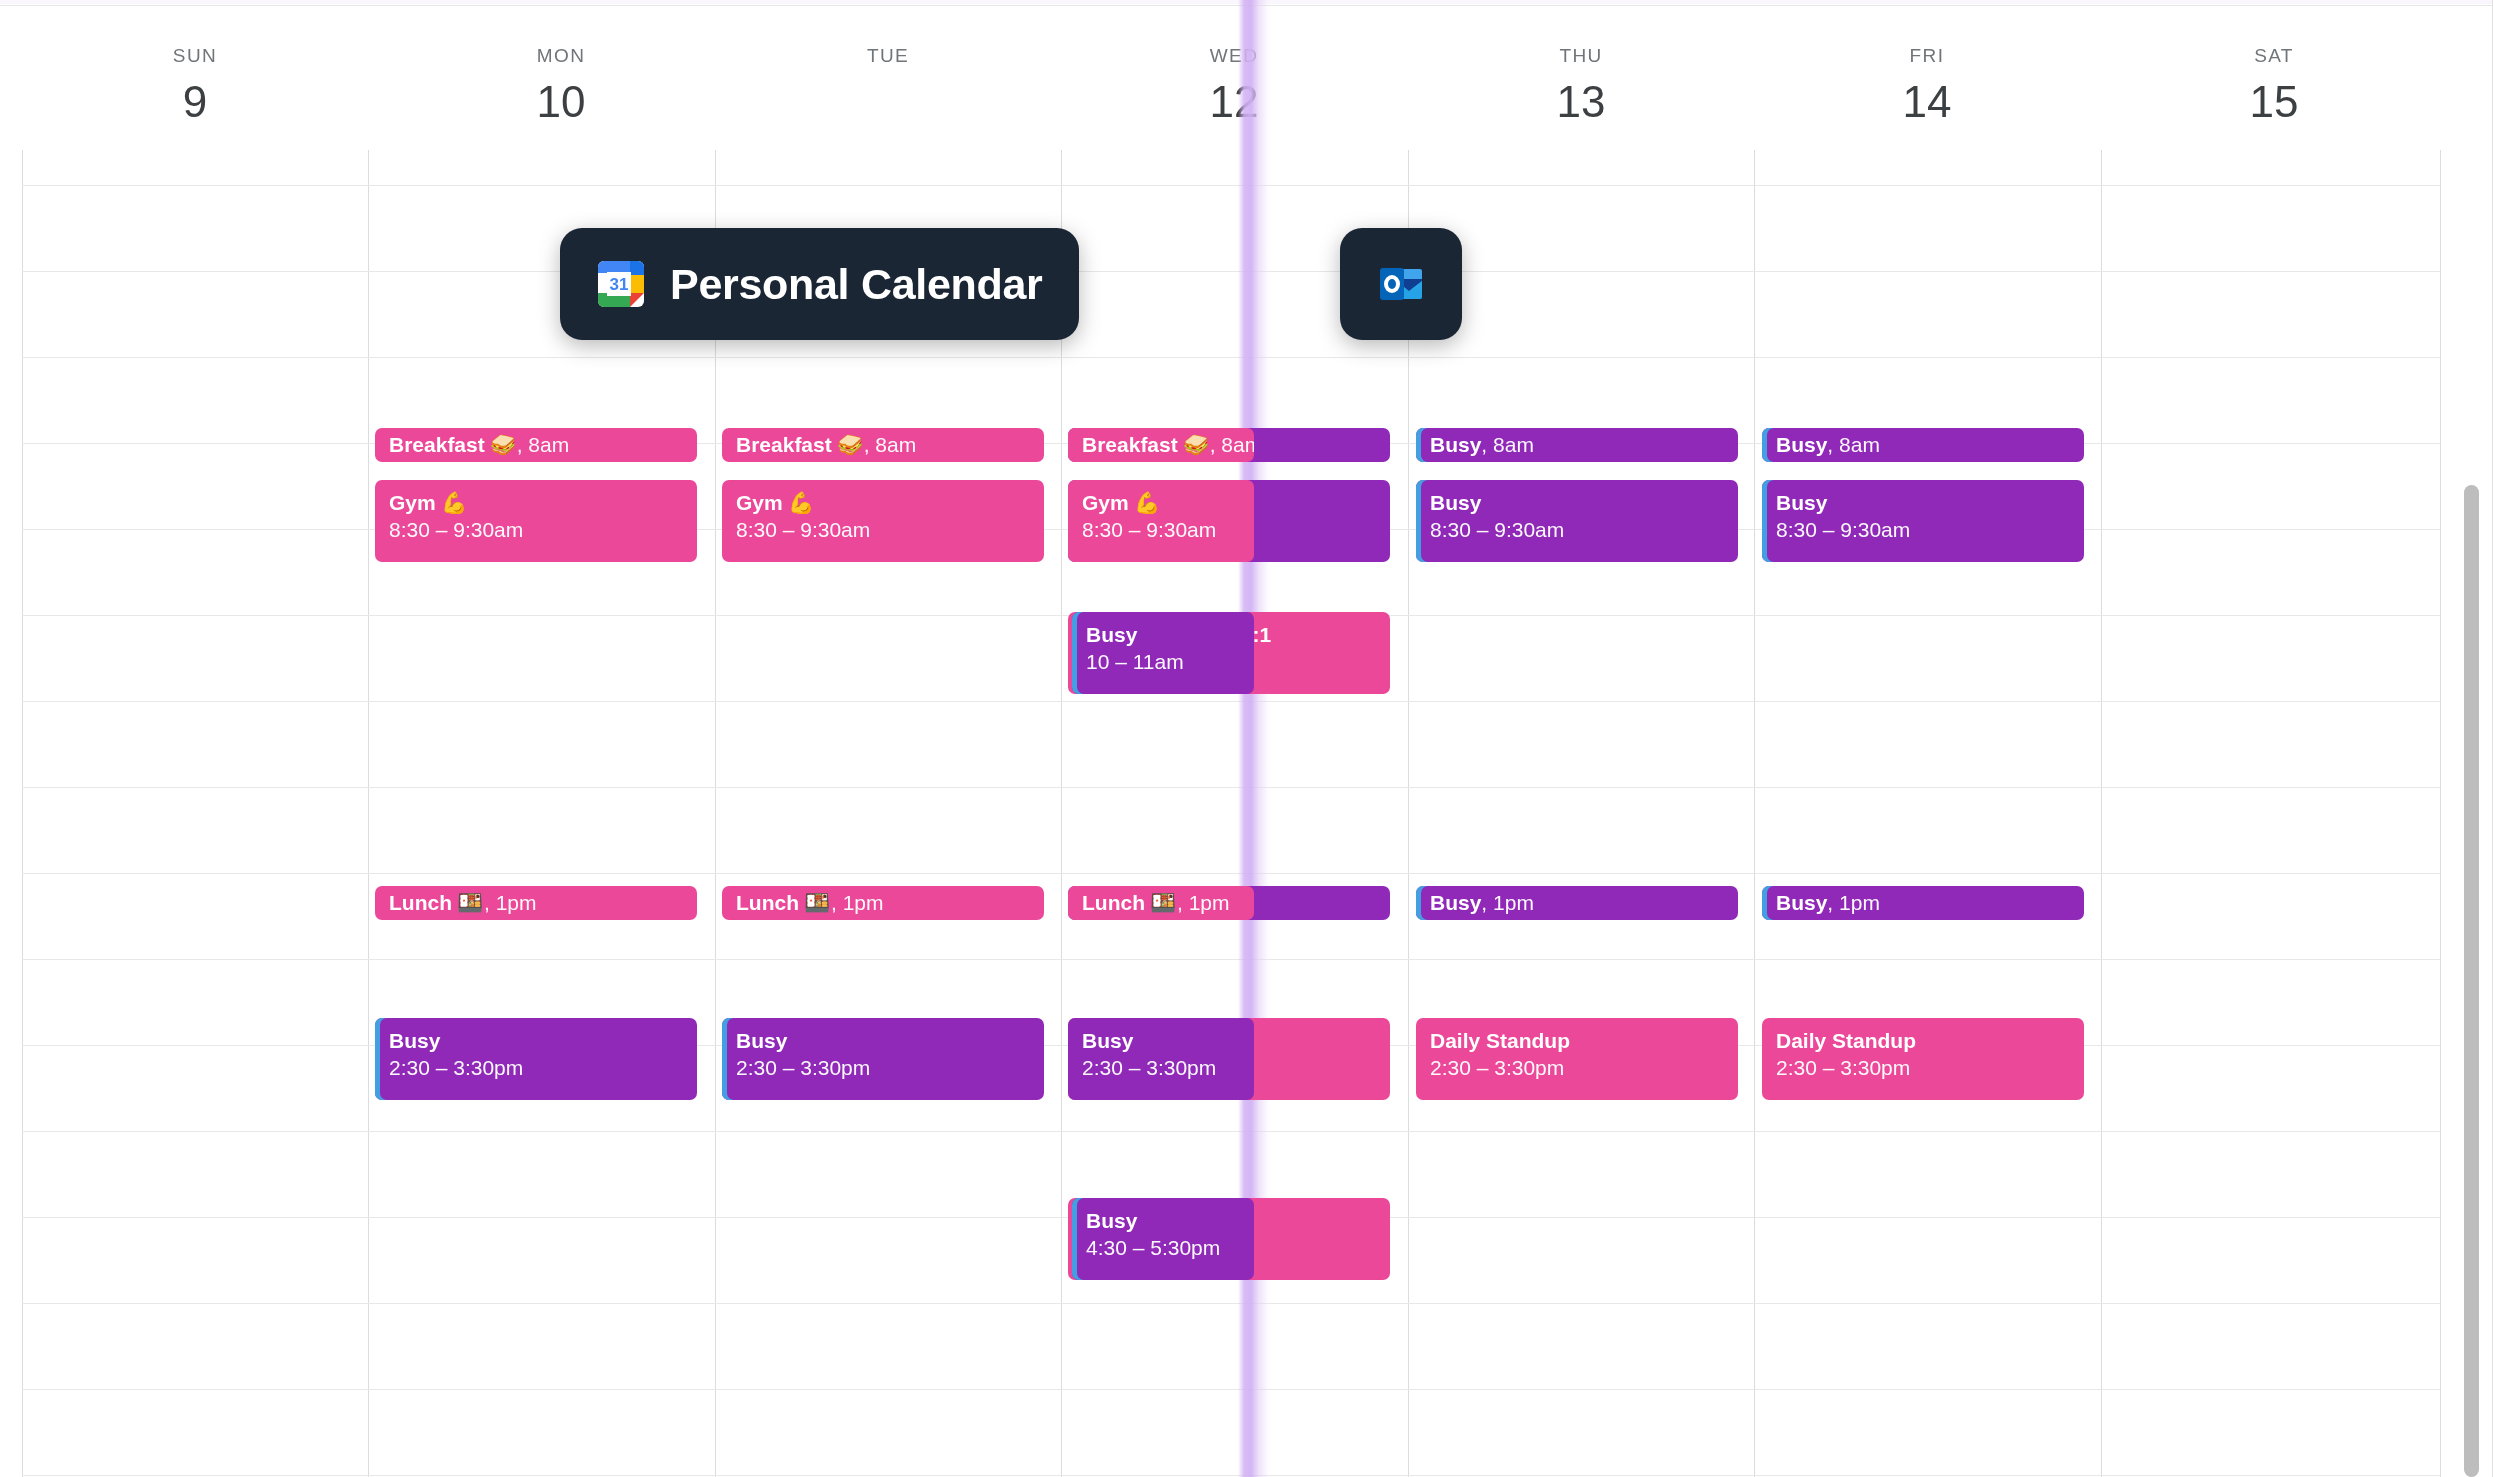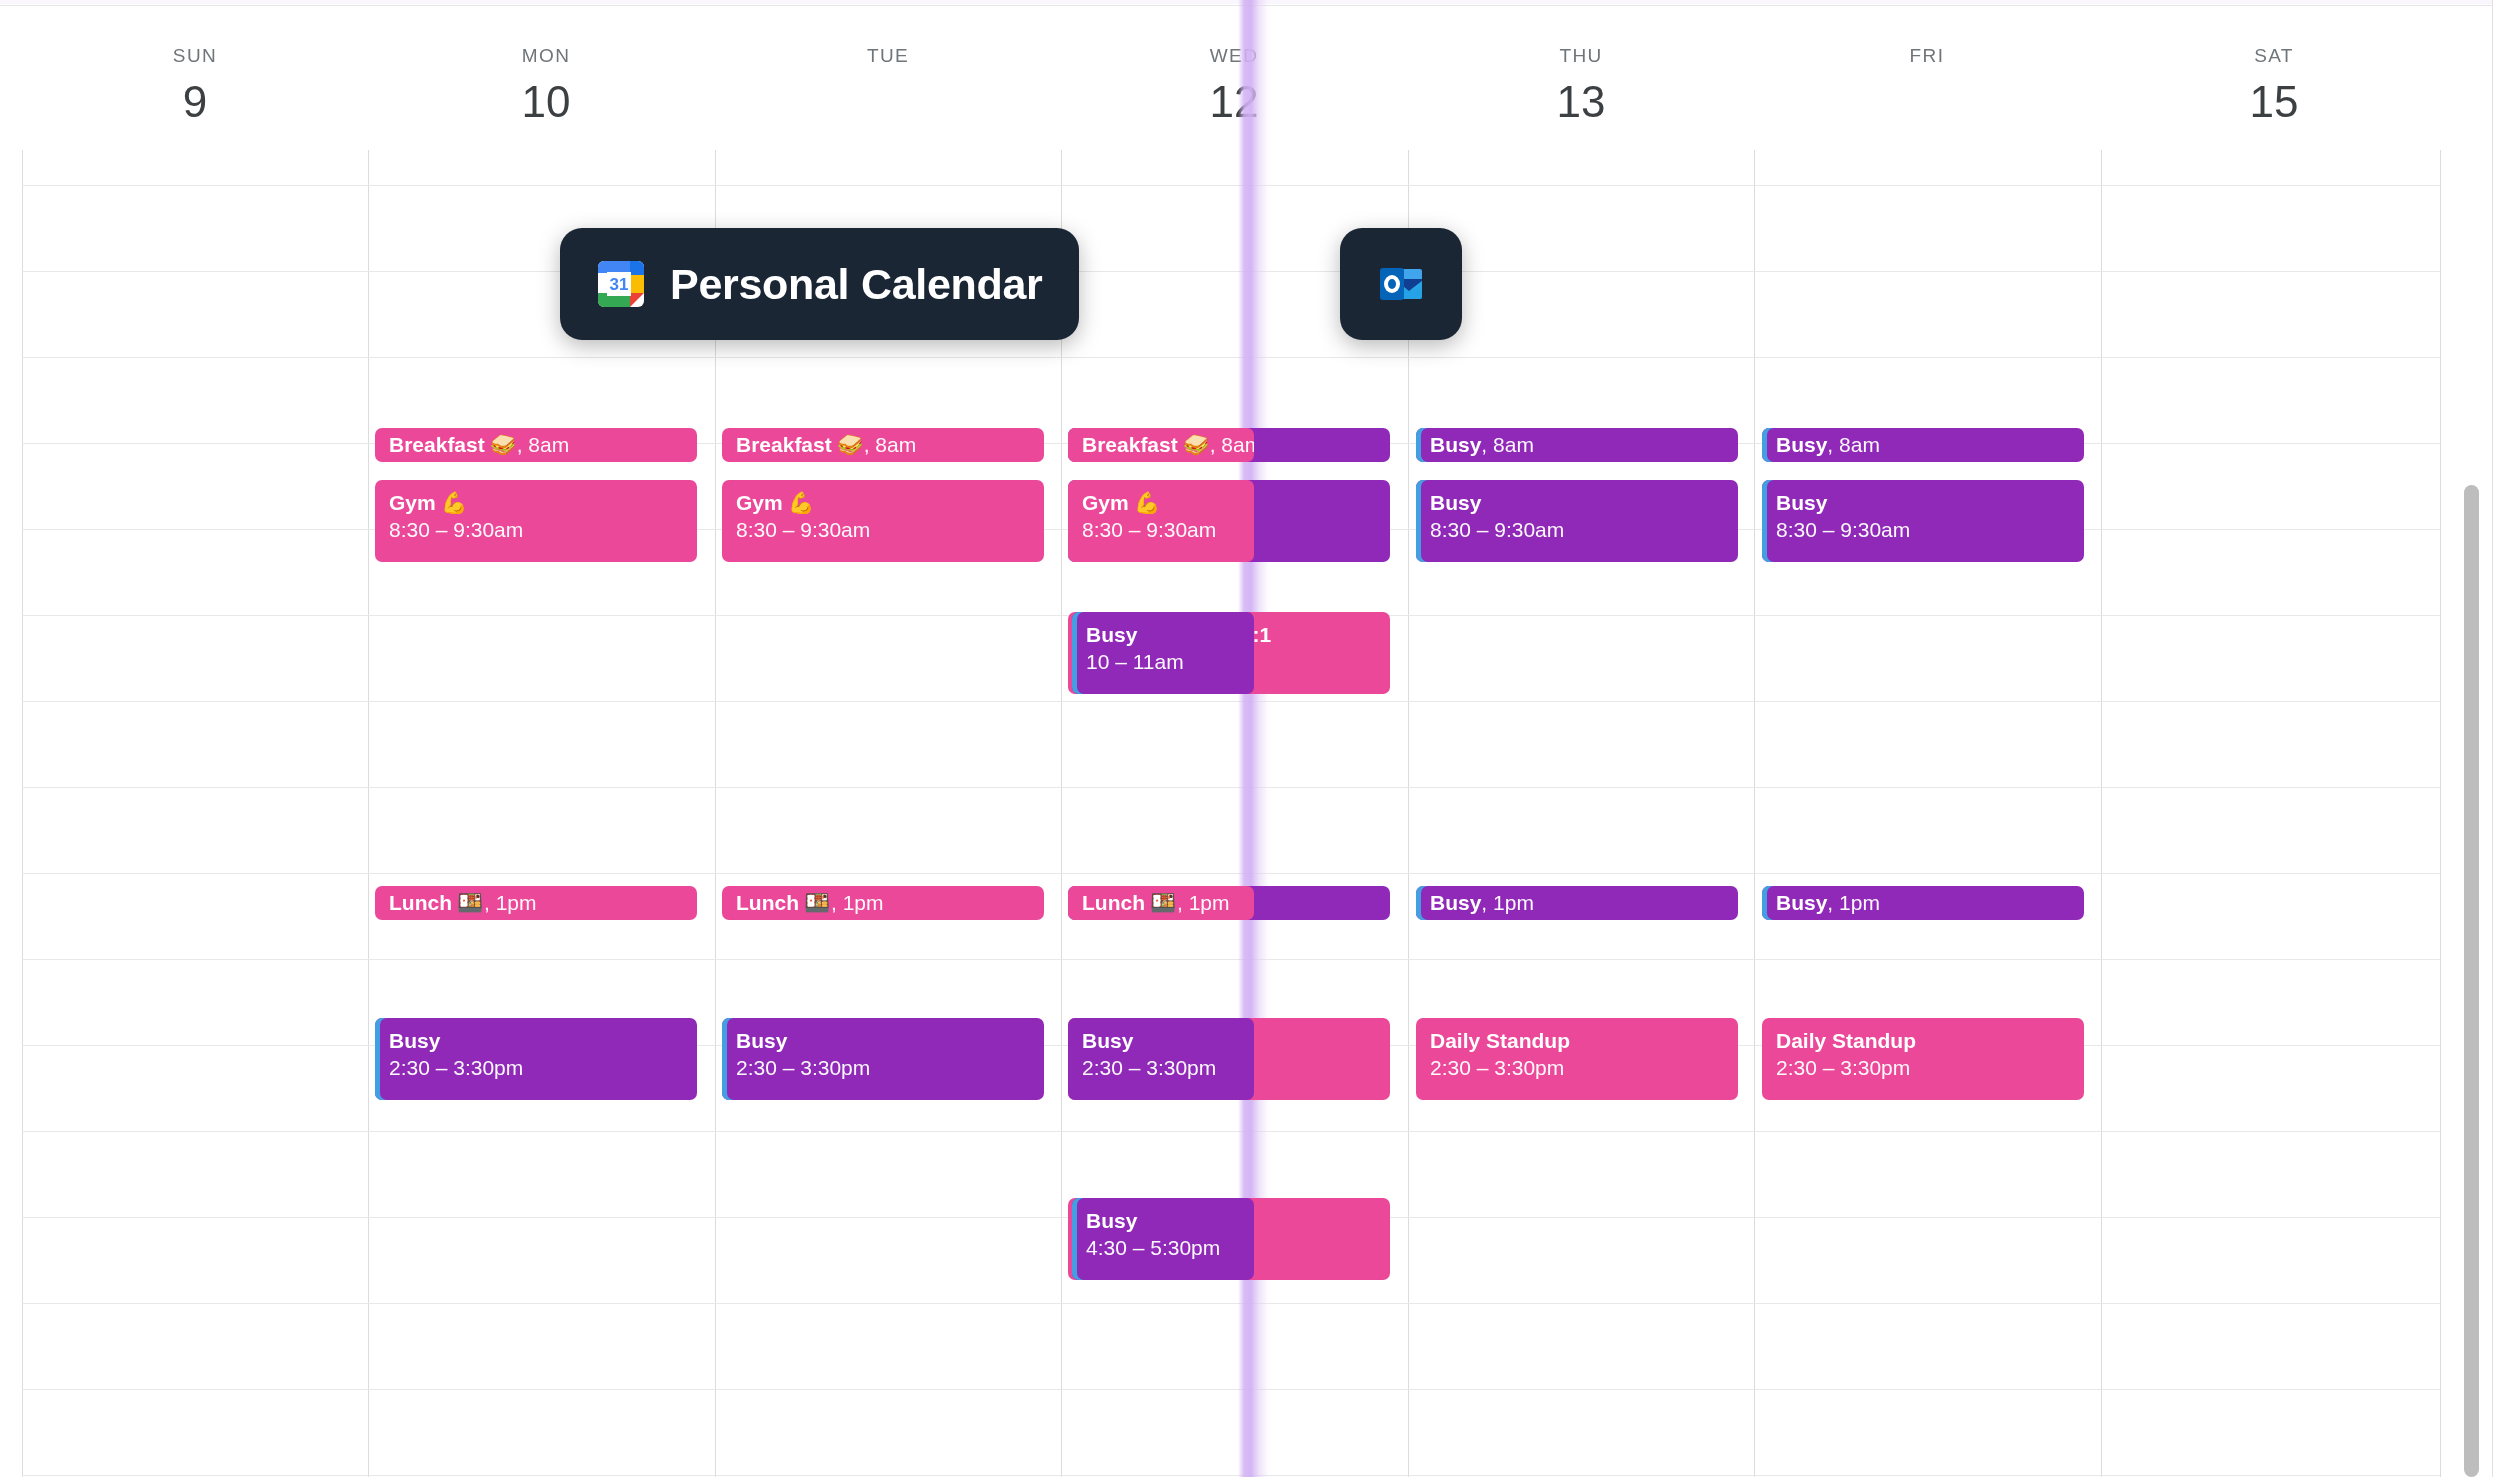--- a/index.html
+++ b/index.html
@@ -89,37 +89,38 @@
 <div id="calendar">
 
   <div class="topline2"></div>
   <div class="topline"></div>
 
   <div id="day-headers">
       <div class="dayhead" style="left: 22px; width: 346px;">
         <div class="dow">SUN</div>
         <div class="dnum">9</div>
       </div>
-      <div class="dayhead" style="left: 373px; width: 346px;">
+      <div class="dayhead" style="left: 388px; width: 346px;">
         <div class="dow">MON</div>
         <div class="dnum">10</div>
       </div>
       <div class="dayhead" style="left: 715px; width: 346px;">
         <div class="dow">TUE</div>
       </div>
       <div class="dayhead" style="left: 1061px; width: 346px;">
         <div class="dow">WED</div>
         <div class="dnum">12</div>
       </div>
       <div class="dayhead" style="left: 1408px; width: 346px;">
         <div class="dow">THU</div>
         <div class="dnum">13</div>
       </div>
       <div class="dayhead" style="left: 1754px; width: 346px;">
         <div class="dow">FRI</div>
+        <div class="dnum">14</div>
       </div>
       <div class="dayhead" style="left: 2101px; width: 346px;">
         <div class="dow">SAT</div>
         <div class="dnum">15</div>
       </div>
     </div>
   <div id="grid-lines">
       <div class="daycol-line" style="left: 22px;"></div>
       <div class="daycol-line" style="left: 368px;"></div>
       <div class="daycol-line" style="left: 715px;"></div>

